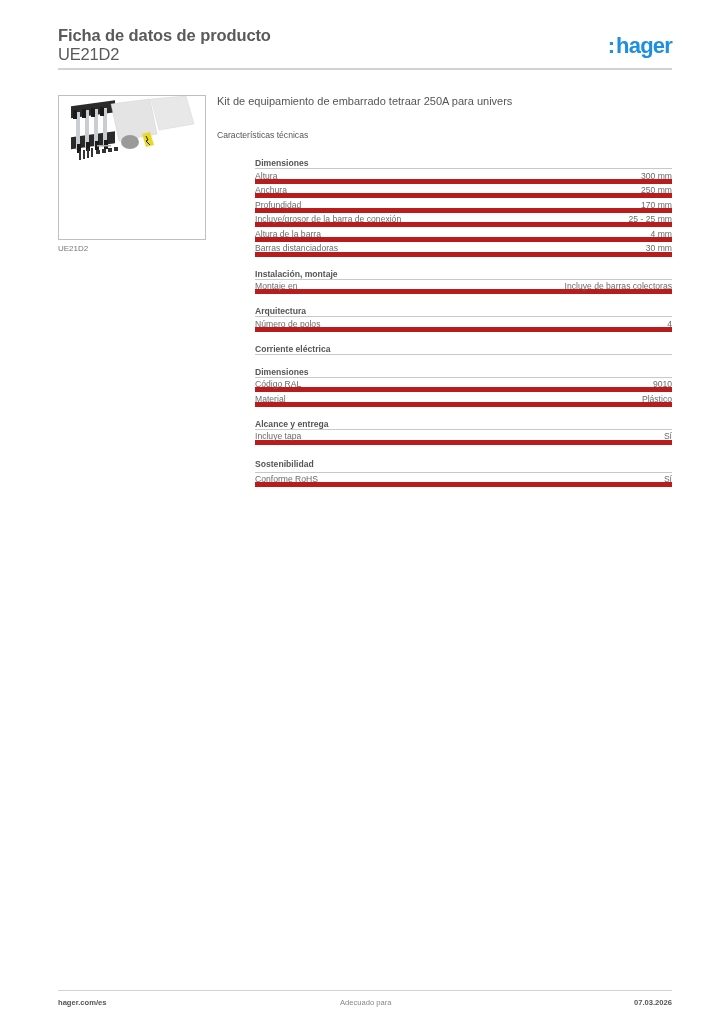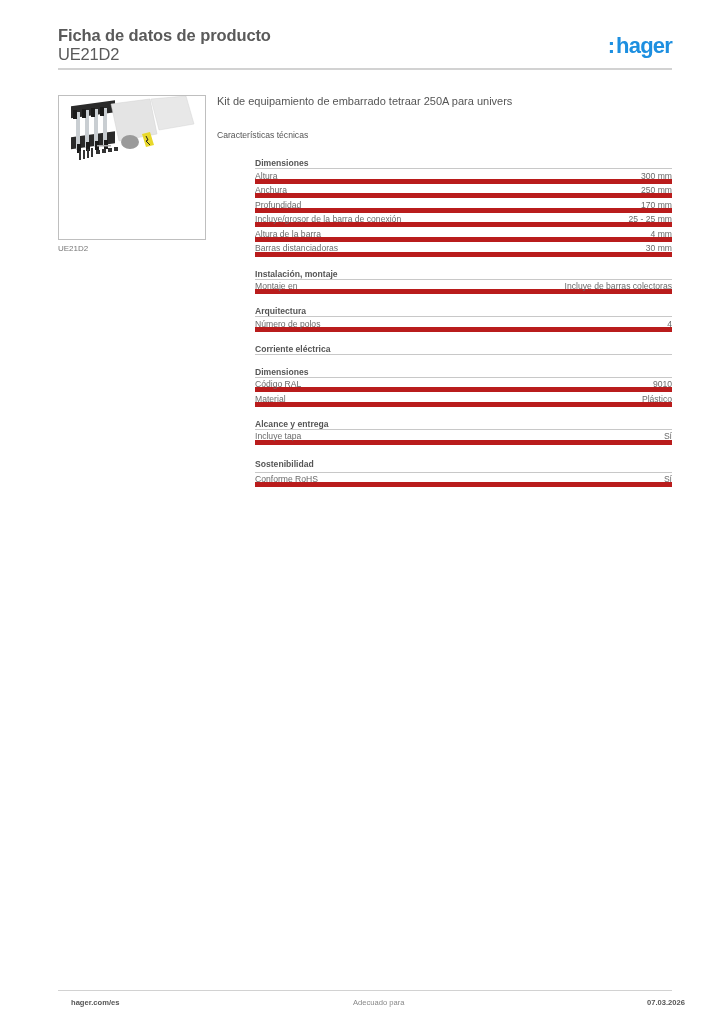--- a/index.html
+++ b/index.html
@@ -19,21 +19,21 @@
     .content { position: absolute; left: 217px; top: 96px; width: 455px; }
     .product-desc { font-size: 11px; font-weight: normal; color: #555; line-height: 11px; height: 11px; }
     .tech-title { font-size: 8.6px; font-weight: normal; color: #555; margin-top: 23px; line-height: 11px; height: 11px; }
 
     .section { margin-top: 0; margin-left: 38px; }
     .section-title { font-size: 8.6px; font-weight: bold; color: #555; line-height: 12px; height: 13px; border-bottom: 1.5px solid #c8c8c8; padding-top: 1px; }
     .row { display: flex; justify-content: space-between; font-size: 8.6px; color: #6a6a6a; line-height: 13px; height: 14.6px; border-bottom: 5px solid #b91c1c; padding-top: 0.5px; }
     .row .val { text-align: left; }
 
     .footer-rule { position: absolute; left: 58px; top: 990px; width: 614px; height: 1px; background: #d2d2d2; }
-    .footer { position: absolute; left: 58px; top: 998px; width: 614px; height: 12px; font-size: 7.6px; color: #555; margin-left: 13px; }
+    .footer { position: absolute; left: 58px; top: 998px; width: 614px; height: 12px; font-size: 7.6px; color: #555; }
     .footer .left { position: absolute; left: 0; font-weight: bold; }
     .footer .center { position: absolute; left: 282px; color: #888; }
     .footer .right { position: absolute; right: 0; font-weight: bold; }
   </style>
 </head>
 <body>
 
 <div class="header">
   <div class="title">Ficha de datos de producto</div>
   <div class="subtitle">UE21D2</div>

